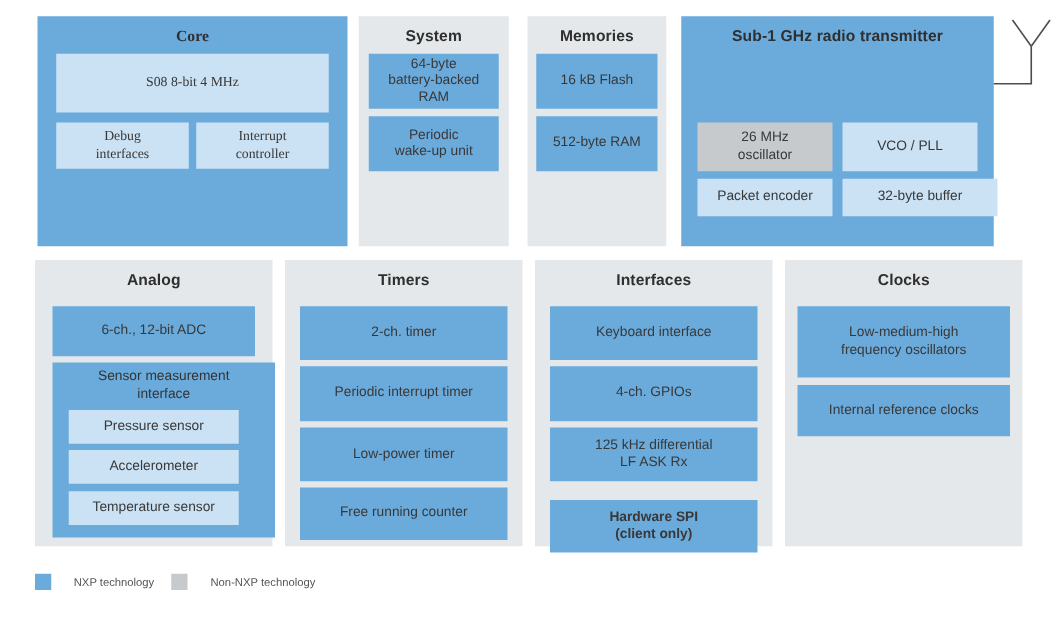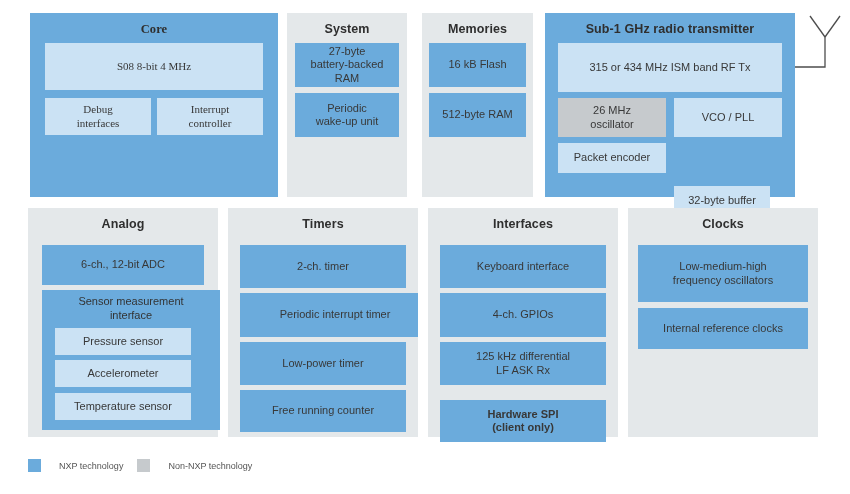--- a/index.html
+++ b/index.html
@@ -69,41 +69,40 @@
     <div class="block-title">Core</div>
     <div class="box light" style="left:15px;top:30px;width:218px;height:47px;">S08 8-bit 4 MHz</div>
     <div class="box light" style="left:15px;top:85px;width:106px;height:37px;">Debug
 interfaces</div>
     <div class="box light" style="left:127px;top:85px;width:106px;height:37px;">Interrupt
 controller</div>
   </div>
 
   <div class="block panel-bg" style="left:287px;top:13px;width:120px;height:184px;">
     <div class="block-title">System</div>
-    <div class="box blue" style="left:8px;top:30px;width:104px;height:44px;">27-byte
+    <div class="box blue" style="left:8px;top:30px;width:104px;height:44px;">64-byte
 battery-backed
 RAM</div>
     <div class="box blue" style="left:8px;top:80px;width:104px;height:44px;">Periodic
 wake-up unit</div>
   </div>
 
   <div class="block panel-bg" style="left:422px;top:13px;width:111px;height:184px;">
     <div class="block-title">Memories</div>
     <div class="box blue" style="left:7px;top:30px;width:97px;height:44px;">16 kB Flash</div>
     <div class="box blue" style="left:7px;top:80px;width:97px;height:44px;">512-byte RAM</div>
   </div>
 
   <div class="block blue-bg" style="left:545px;top:13px;width:250px;height:184px;">
     <div class="block-title">Sub-1 GHz radio transmitter</div>
-    <div class="box light" style="left:13px;top:30px;width:224px;height:49px;">315 or 434 MHz ISM band RF Tx</div>
     <div class="box gray" style="left:13px;top:85px;width:108px;height:39px;">26 MHz
 oscillator</div>
     <div class="box light" style="left:129px;top:85px;width:108px;height:39px;">VCO / PLL</div>
     <div class="box light" style="left:13px;top:130px;width:108px;height:30px;">Packet encoder</div>
-    <div class="box light" style="left:129px;top:130px;width:96px;height:30px;margin-top:43px;">32-byte buffer</div>
+    <div class="box light" style="left:129px;top:130px;width:124px;height:30px;">32-byte buffer</div>
   </div>
 
   <svg class="antenna-svg" width="58" height="62" viewBox="0 0 58 62">
     <polyline points="5,59 35,59 35,29" fill="none" stroke="#4d4d4d" stroke-width="1.3"></polyline>
     <line x1="35" y1="29" x2="20" y2="8" stroke="#4d4d4d" stroke-width="1.3"></line>
     <line x1="35" y1="29" x2="50" y2="8" stroke="#4d4d4d" stroke-width="1.3"></line>
   </svg>
 
   <div class="block panel-bg" style="left:28px;top:208px;width:190px;height:229px;">
     <div class="block-title">Analog</div>
@@ -113,21 +112,21 @@
 interface</div>
       <div class="box light" style="left:13px;top:70px;width:136px;height:27px;">Accelerometer</div>
       <div class="box light" style="left:13px;top:38px;width:136px;height:27px;">Pressure sensor</div>
       <div class="box light" style="left:13px;top:103px;width:136px;height:27px;">Temperature sensor</div>
     </div>
   </div>
 
   <div class="block panel-bg" style="left:228px;top:208px;width:190px;height:229px;">
     <div class="block-title">Timers</div>
     <div class="box blue" style="left:12px;top:37px;width:166px;height:43px;">2-ch. timer</div>
-    <div class="box blue" style="left:12px;top:85px;width:166px;height:44px;padding-left:12px;">Periodic interrupt timer</div>
+    <div class="box blue" style="left:12px;top:85px;width:166px;height:44px;">Periodic interrupt timer</div>
     <div class="box blue" style="left:12px;top:134px;width:166px;height:43px;">Low-power timer</div>
     <div class="box blue" style="left:12px;top:182px;width:166px;height:42px;">Free running counter</div>
   </div>
 
   <div class="block panel-bg" style="left:428px;top:208px;width:190px;height:229px;">
     <div class="block-title">Interfaces</div>
     <div class="box blue" style="left:12px;top:37px;width:166px;height:43px;">Keyboard interface</div>
     <div class="box blue" style="left:12px;top:85px;width:166px;height:44px;">4-ch. GPIOs</div>
     <div class="box blue" style="left:12px;top:134px;width:166px;height:43px;">125 kHz differential
 LF ASK Rx</div>

